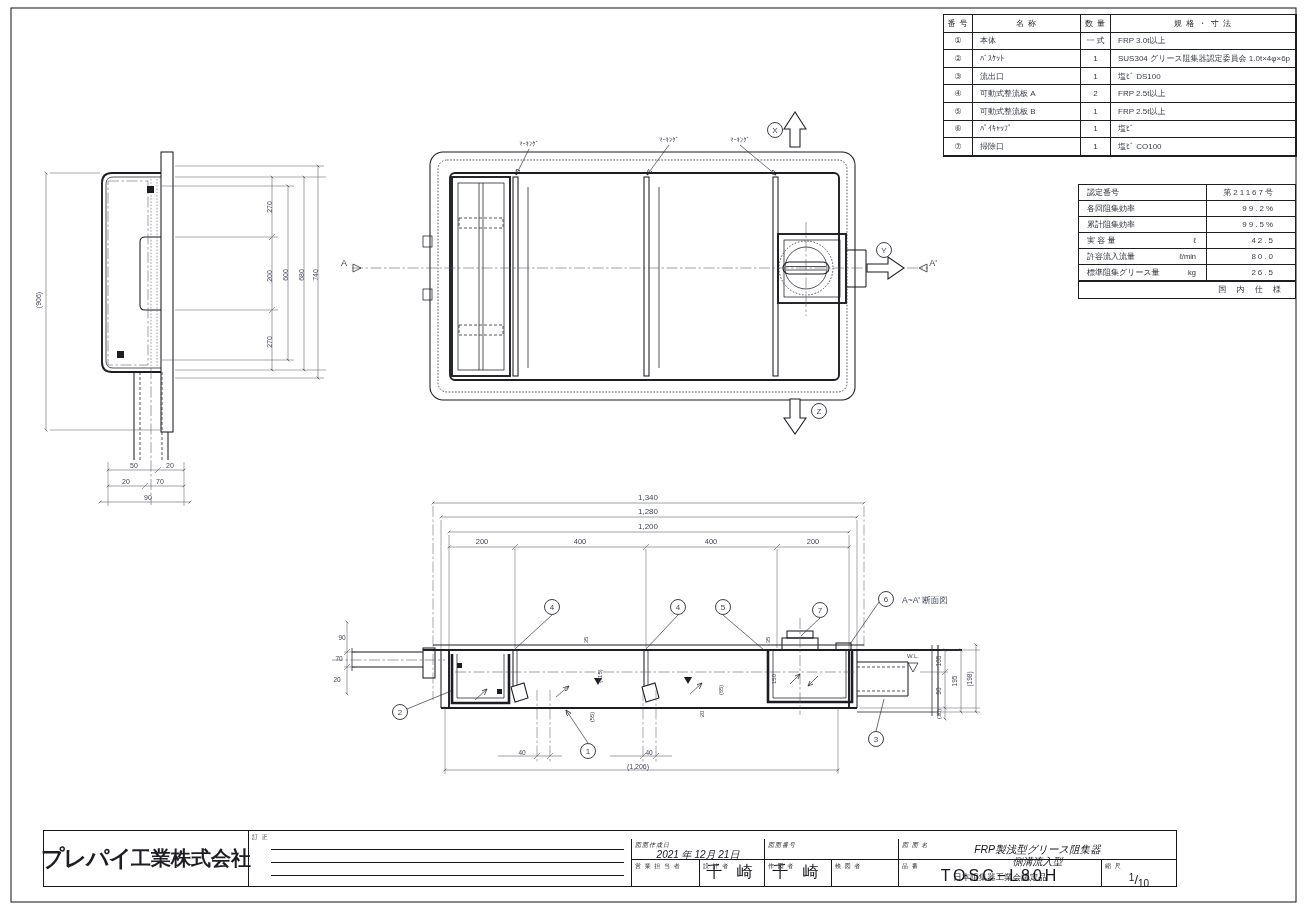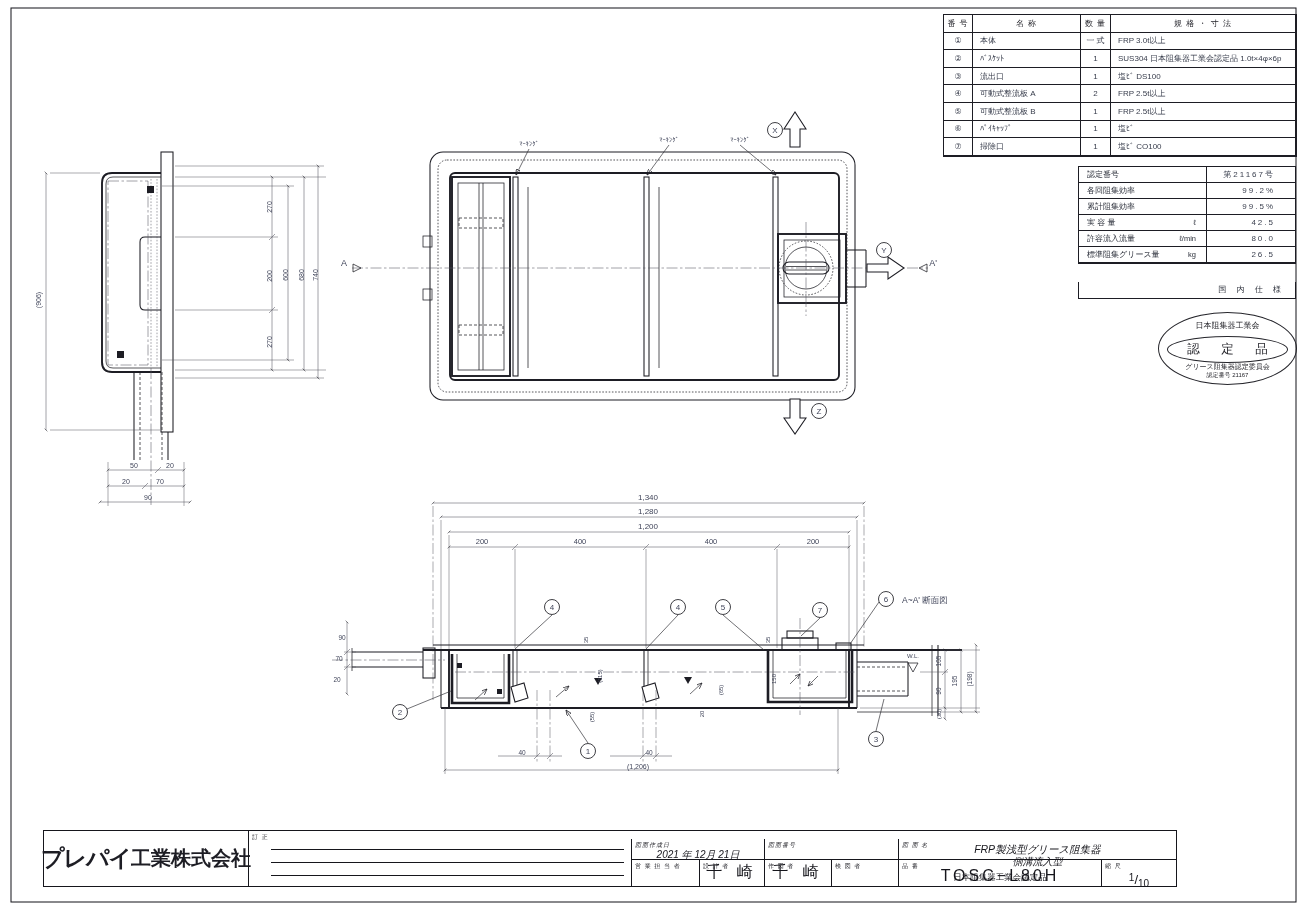--- a/index.html
+++ b/index.html
@@ -24,21 +24,21 @@
   svg.cad text{fill:#40455a;stroke:none;font-family:"Liberation Sans","DejaVu Sans",sans-serif;}
   svg.cad .balloon{fill:#fff;stroke:#2a2a30;stroke-width:.9;}
   
   .ptable{position:absolute;left:943px;top:14px;width:352px;border:1.4px solid #1d1d24;
           display:grid;grid-template-columns:29px 108px 30px 185px;grid-auto-rows:17.6px;font-size:8px;}
   .ptable>div{border-right:1px solid #1d1d24;border-bottom:1px solid #1d1d24;display:flex;align-items:center;overflow:hidden;white-space:nowrap;}
   .ptable .hd{justify-content:center;color:#1d1d24;letter-spacing:1px;}
   .ptable .cno,.ptable .cqty{justify-content:center;color:#373c4b;}
   .ptable .cname,.ptable .cspec{padding-left:7px;color:#373c4b;}
   
-  .stable{position:absolute;left:1078px;top:166px;width:216px;border:1.4px solid #1d1d24;
+  .stable{position:absolute;left:1078px;top:184px;width:216px;border:1.4px solid #1d1d24;
           display:grid;grid-template-columns:128px 88px;grid-auto-rows:16px;font-size:8px;}
   .stable>div{border-bottom:1px solid #1d1d24;display:flex;align-items:center;overflow:hidden;white-space:nowrap;}
   .stable .slab{border-right:1px solid #1d1d24;padding-left:8px;color:#2b2f3a;}
   .stable .slab .unit{margin-left:auto;padding-right:10px;font-size:7.5px;}
   .stable .sval{justify-content:flex-end;padding-right:20px;letter-spacing:2px;color:#3c4150;}
   .stable .sfoot{grid-column:1 / span 2;justify-content:flex-end;padding-right:10px;letter-spacing:4px;border-bottom:none;color:#2b2f3a;}
   
   .stamp{position:absolute;left:1158px;top:312px;width:137px;height:71px;border:1.3px solid #26262c;border-radius:50%;}
   .stamp .in{position:absolute;left:8px;top:23px;width:119px;height:25px;border:1.1px solid #26262c;border-radius:50%;}
   .stamp div{text-align:center;color:#26262c;}
@@ -368,21 +368,21 @@
     <div class="hd">規 格 ・ 寸 法</div>
 
       <div class="cno">①</div>
       <div class="cname">本体</div>
       <div class="cqty">一 式</div>
       <div class="cspec">FRP 3.0t以上</div>
 
       <div class="cno">②</div>
       <div class="cname">ﾊﾞｽｹｯﾄ</div>
       <div class="cqty">1</div>
-      <div class="cspec">SUS304 日本阻集器工業会認定品 1.0t×4φ×6p</div>
+      <div class="cspec">SUS304 グリース阻集器認定委員会 1.0t×4φ×6p</div>
 
       <div class="cno">③</div>
       <div class="cname">流出口</div>
       <div class="cqty">1</div>
       <div class="cspec">塩ﾋﾞ DS100</div>
 
       <div class="cno">④</div>
       <div class="cname">可動式整流板 A</div>
       <div class="cqty">2</div>
       <div class="cspec">FRP 2.5t以上</div>
@@ -438,27 +438,20 @@
       <div class="slab">
         <span>標準阻集グリース量</span>
         <span class="unit">kg</span>
       </div>
       <div class="sval">26.5</div>
     </div>
   <div class="stable" style="top:282px;height:16px;border-top:none;grid-auto-rows:14.5px;">
     <div class="sfoot">国 内 仕 様</div>
   </div>
 
-  <div class="stamp">
-    <div class="st1">日本阻集器工業会</div>
-    <div class="in"></div>
-    <div class="st2">認 定 品</div>
-    <div class="st3">グリース阻集器認定委員会</div>
-    <div class="st4">認定番号 21167</div>
-  </div>
 
   <div class="tblock">
     <div class="tb-company">
       <span class="logo">プレパイ</span>
         <span class="coname">工業株式会社</span>
     </div>
     <div class="tb-rev">
       <span class="lab">訂 正</span>
       <div class="rline" style="top:18px"></div>
       <div class="rline" style="top:31px"></div>

